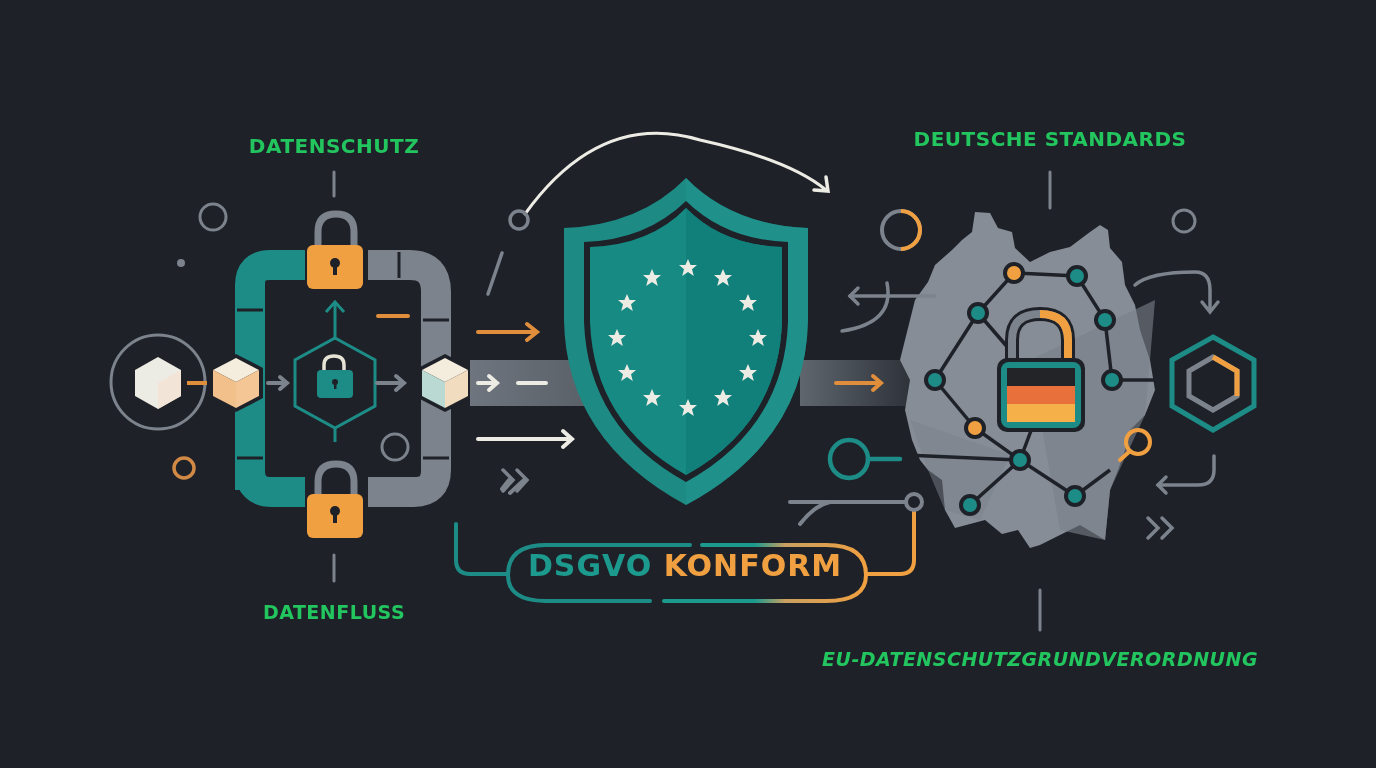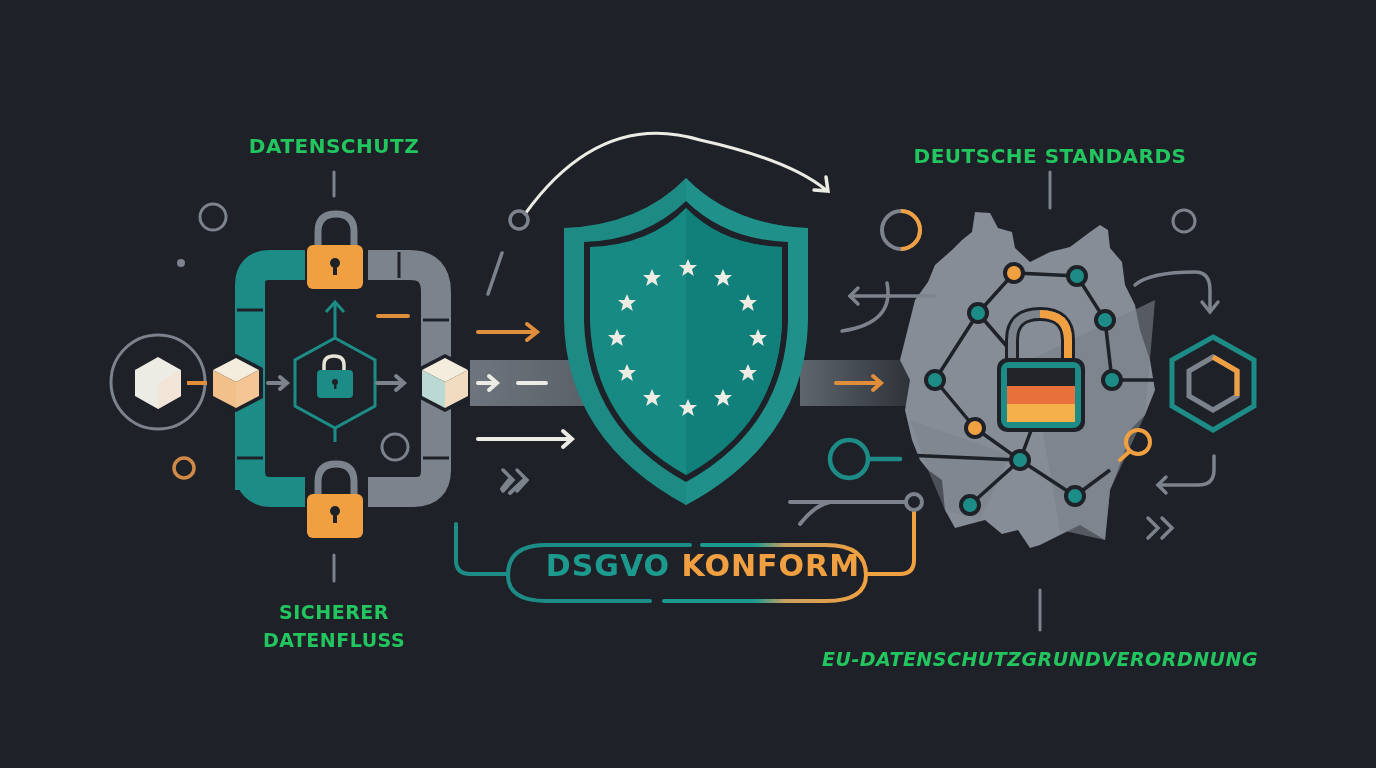--- a/index.html
+++ b/index.html
@@ -1,23 +1,23 @@
 <!DOCTYPE html>
 <html><head>
   <meta charset="utf-8">
   <style>
     html, body { margin:0; padding:0; }
     body { width:1376px; height:768px; background:#1e2128; overflow:hidden; position:relative; font-family:"DejaVu Sans","Liberation Sans",sans-serif; }
     svg.scene { position:absolute; left:0; top:0; width:1376px; height:768px; }
     .lbl { position:absolute; color:#22c55e; font-weight:bold; letter-spacing:0.5px; text-align:center; white-space:nowrap; font-family:"DejaVu Sans","Liberation Sans",sans-serif; }
     #lbl-datenschutz { left:234px; top:134px; width:200px; font-size:20px; }
-    #lbl-deutsche { left:895px; top:144px; width:310px; font-size:20px; }
+    #lbl-deutsche { left:895px; top:127px; width:310px; font-size:20px; }
     #lbl-sicherer { left:234px; top:598px; width:200px; font-size:19px; line-height:28px; }
     #lbl-eu { left:780px; top:648px; width:520px; font-size:19px;font-style:italic; }
-    #badge-text { position:absolute; left:510px; top:548px; width:350px; text-align:right; font-size:30px; font-weight:bold; letter-spacing:1px; white-space:nowrap; }
+    #badge-text { position:absolute; left:510px; top:548px; width:350px; text-align:center; font-size:30px; font-weight:bold; letter-spacing:1px; white-space:nowrap; }
     #badge-text .t1 { color:#1d9a8e; }
     #badge-text .t2 { color:#f0a040; }
   </style>
 </head>
 <body>
 
 <svg class="scene" viewBox="0 0 1376 768">
   <defs>
     <linearGradient id="badgeGrad" x1="0" x2="1" y1="0" y2="0">
       <stop offset="0" stop-color="#1d9a8e"></stop>
@@ -246,21 +246,20 @@
       <polygon points="1213,337 1254,360 1254,406 1213,430 1172,406 1172,360" stroke="#1d8c86" stroke-width="5"></polygon>
       <polygon points="1213,357 1237,371 1237,396 1213,410 1189,396 1189,371" stroke="#7c838c" stroke-width="5"></polygon>
       <polyline points="1213,357 1237,371 1237,396" stroke="#f0a040" stroke-width="5"></polyline>
     </g>
   </g>
 </svg>
 
 <div class="lbl" id="lbl-datenschutz">DATENSCHUTZ</div>
 <div class="lbl" id="lbl-deutsche">DEUTSCHE STANDARDS</div>
 <div class="lbl" id="lbl-sicherer">
-  <div>SICHERER</div>
   <div>DATENFLUSS</div>
 </div>
 <div class="lbl" id="lbl-eu">EU-DATENSCHUTZGRUNDVERORDNUNG</div>
 
 <div id="badge-text">
   <span class="t1">DSGVO</span>
   <span class="t2">KONFORM</span>
 </div>
 
 </body></html>

